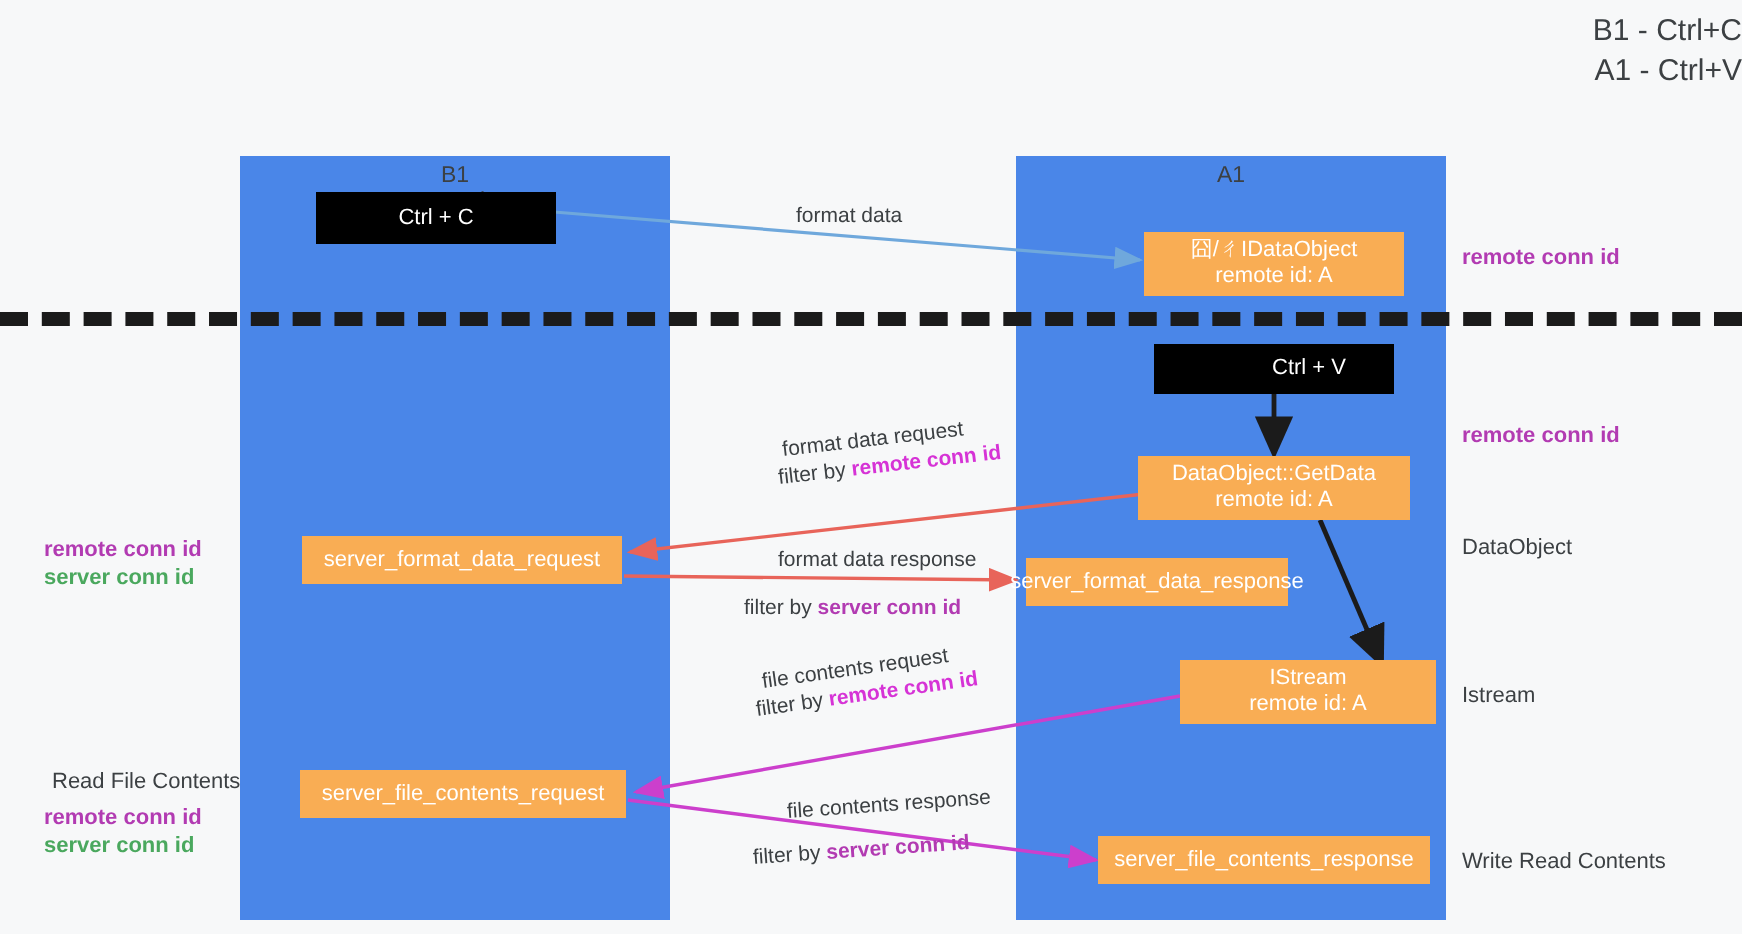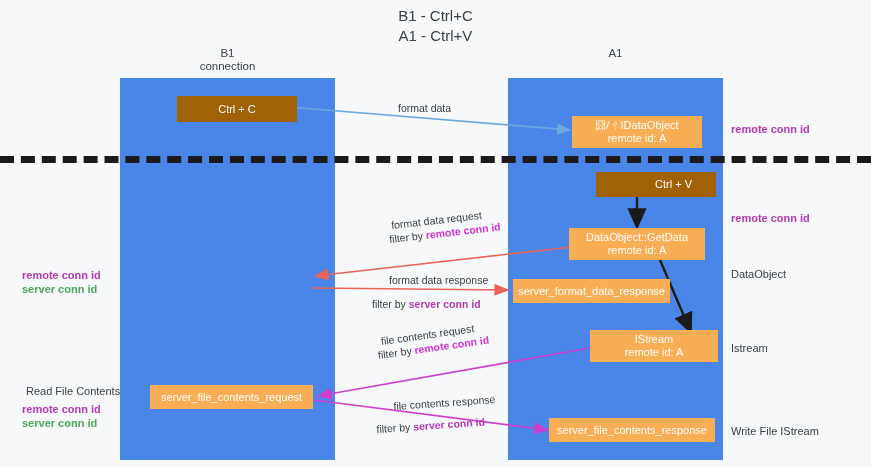--- a/index.html
+++ b/index.html
@@ -9,28 +9,28 @@
     font-family:"Liberation Sans","DejaVu Sans",sans-serif;
     overflow:hidden;
     position:relative;
   }
   #stage{position:absolute;left:0;top:0;width:871px;height:467px;}
   .abs{position:absolute;}
 
   
   #title{
     left:0;top:6px;width:871px;
-    text-align:center;
+    text-align:right;
     font-size:15px;color:#3c4043;line-height:20px;
   }
   #title div{white-space:pre;}
 
   
   .lane-head{
-    text-align:center;font-size:11.5px;color:#3c4043;line-height:13px;
+    text-align:center;font-size:11.5px;color:#3c4043;line-height:13px;margin-top:35px;
   }
   .lane-head .l1{display:block;}
   .lane-head .l2{display:block;}
 
   
   .lane{background:#4a86e8;}
 
   
   #divider{
     left:0;top:156px;width:871px;height:0;
@@ -39,21 +39,21 @@
 
   
   .node{
     box-sizing:border-box;
     display:flex;flex-direction:column;
     align-items:center;justify-content:center;
     color:#ffffff;font-size:11px;line-height:13px;
     text-align:center;
     padding:2px 4px;
   }
-  .node.green{background:#a16207;margin-left:19px;}
+  .node.green{background:#000000;}
   .node.orange{background:#f9ad54;}
   .node .ln{display:block;white-space:nowrap;}
 
   
   .ann{font-size:11px;line-height:14px;white-space:nowrap;}
   .ann .m{color:#b23bb2;font-weight:bold;display:block;}
   .ann .g{color:#4aa85e;font-weight:bold;display:block;}
   .ann .n{color:#3c4043;display:block;}
 
   
@@ -131,22 +131,25 @@
 
   <div class="abs node green" style="left:577px;top:172px;width:120px;height:25px;padding-left:39px;">
     <span class="ln">Ctrl + V</span>
   </div>
 
   <div class="abs node orange" style="left:569px;top:228px;width:136px;height:32px;">
     <span class="ln">DataObject::GetData</span>
     <span class="ln">remote id: A</span>
   </div>
 
-
-  <div class="abs node orange" style="left:513px;top:279px;width:157px;height:24px;">
+  <div class="abs node orange" style="left:151px;top:268px;width:160px;height:24px;">
+    <span class="ln">server_format_data_request</span>
+  </div>
+
+  <div class="abs node orange" style="left:513px;top:279px;width:131px;height:24px;">
     <span class="ln">server_format_data_response</span>
   </div>
 
   <div class="abs node orange" style="left:590px;top:330px;width:128px;height:32px;">
     <span class="ln">IStream</span>
     <span class="ln">remote id: A</span>
   </div>
 
   <div class="abs node orange" style="left:150px;top:385px;width:163px;height:24px;text-align:center;">
     <span class="ln">server_file_contents_request</span>
@@ -198,21 +201,21 @@
 
   <div class="abs ann" style="left:731px;top:236px;margin-top:31px;">
     <span class="n">DataObject</span>
   </div>
 
   <div class="abs ann" style="left:731px;top:341px;">
     <span class="n">Istream</span>
   </div>
 
   <div class="abs ann" style="left:731px;top:424px;">
-    <span class="n">Write File IStream</span>
+    <span class="n">Write Read Contents</span>
   </div>
 
   <div class="abs ann" style="left:22px;top:268px;">
     <span class="m">remote conn id</span>
     <span class="g">server conn id</span>
   </div>
 
   <div class="abs ann" style="left:26px;top:384px;">
     <span class="n">Read File Contents</span>
   </div>

